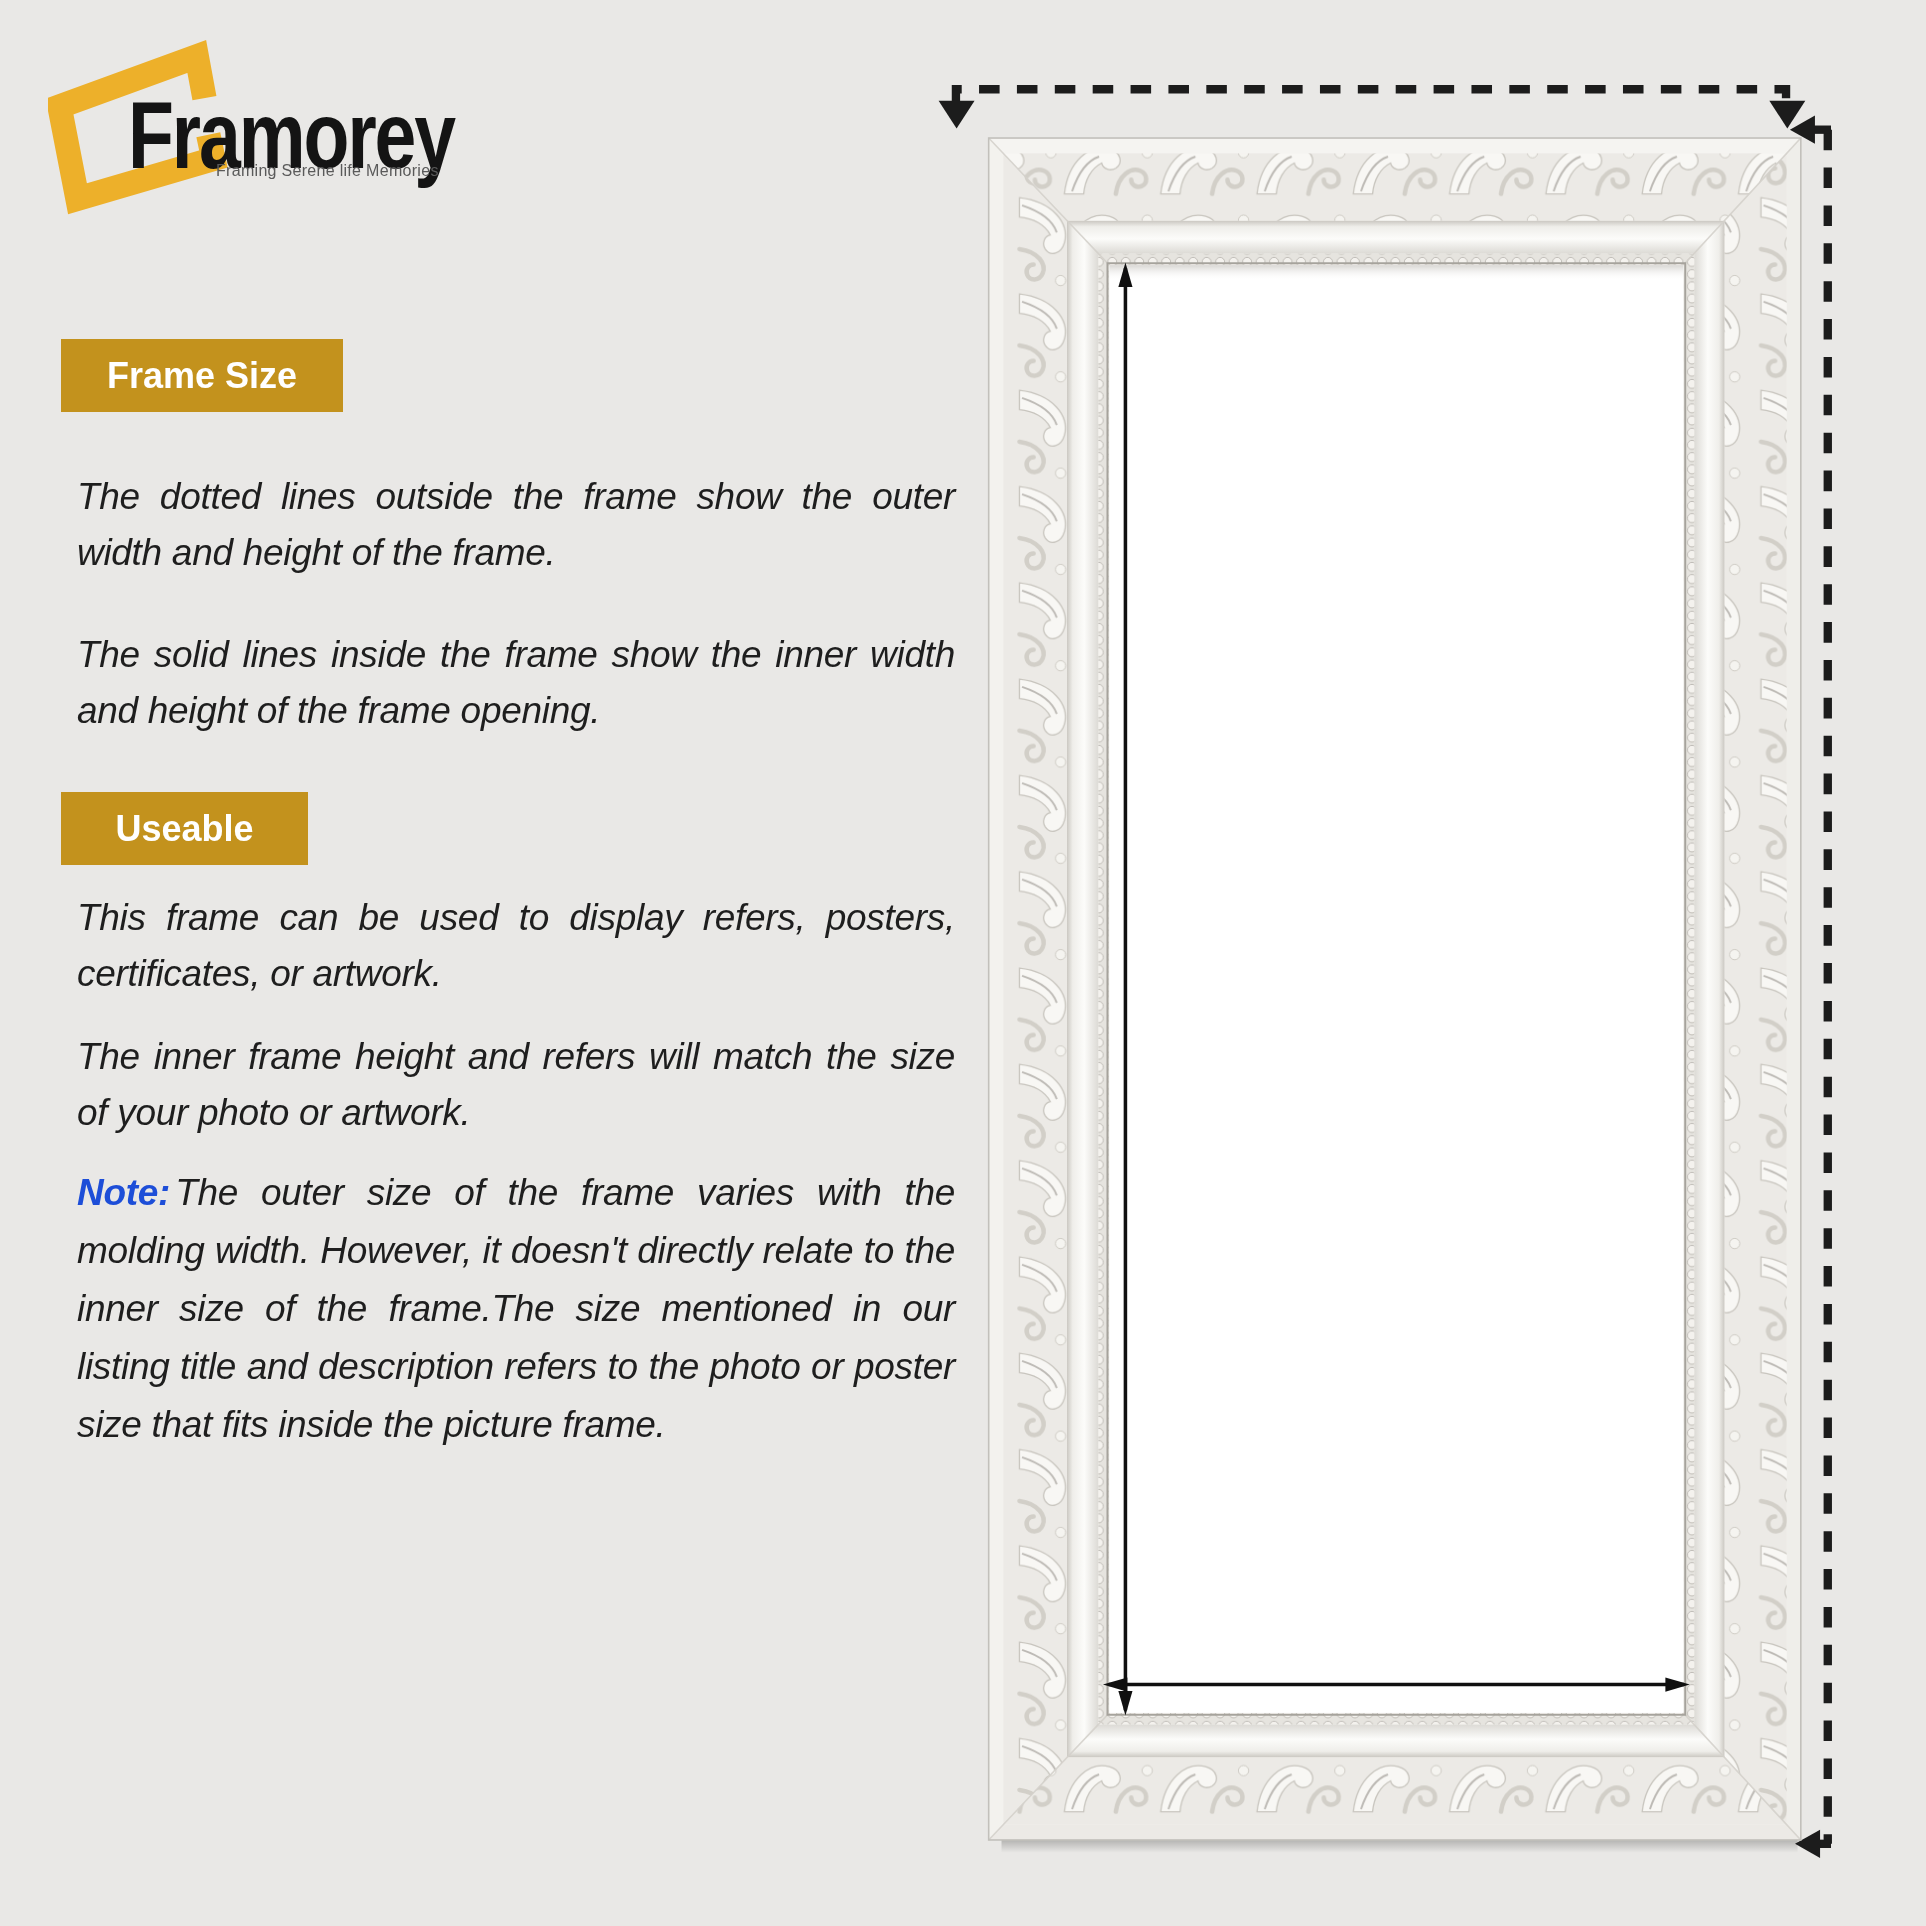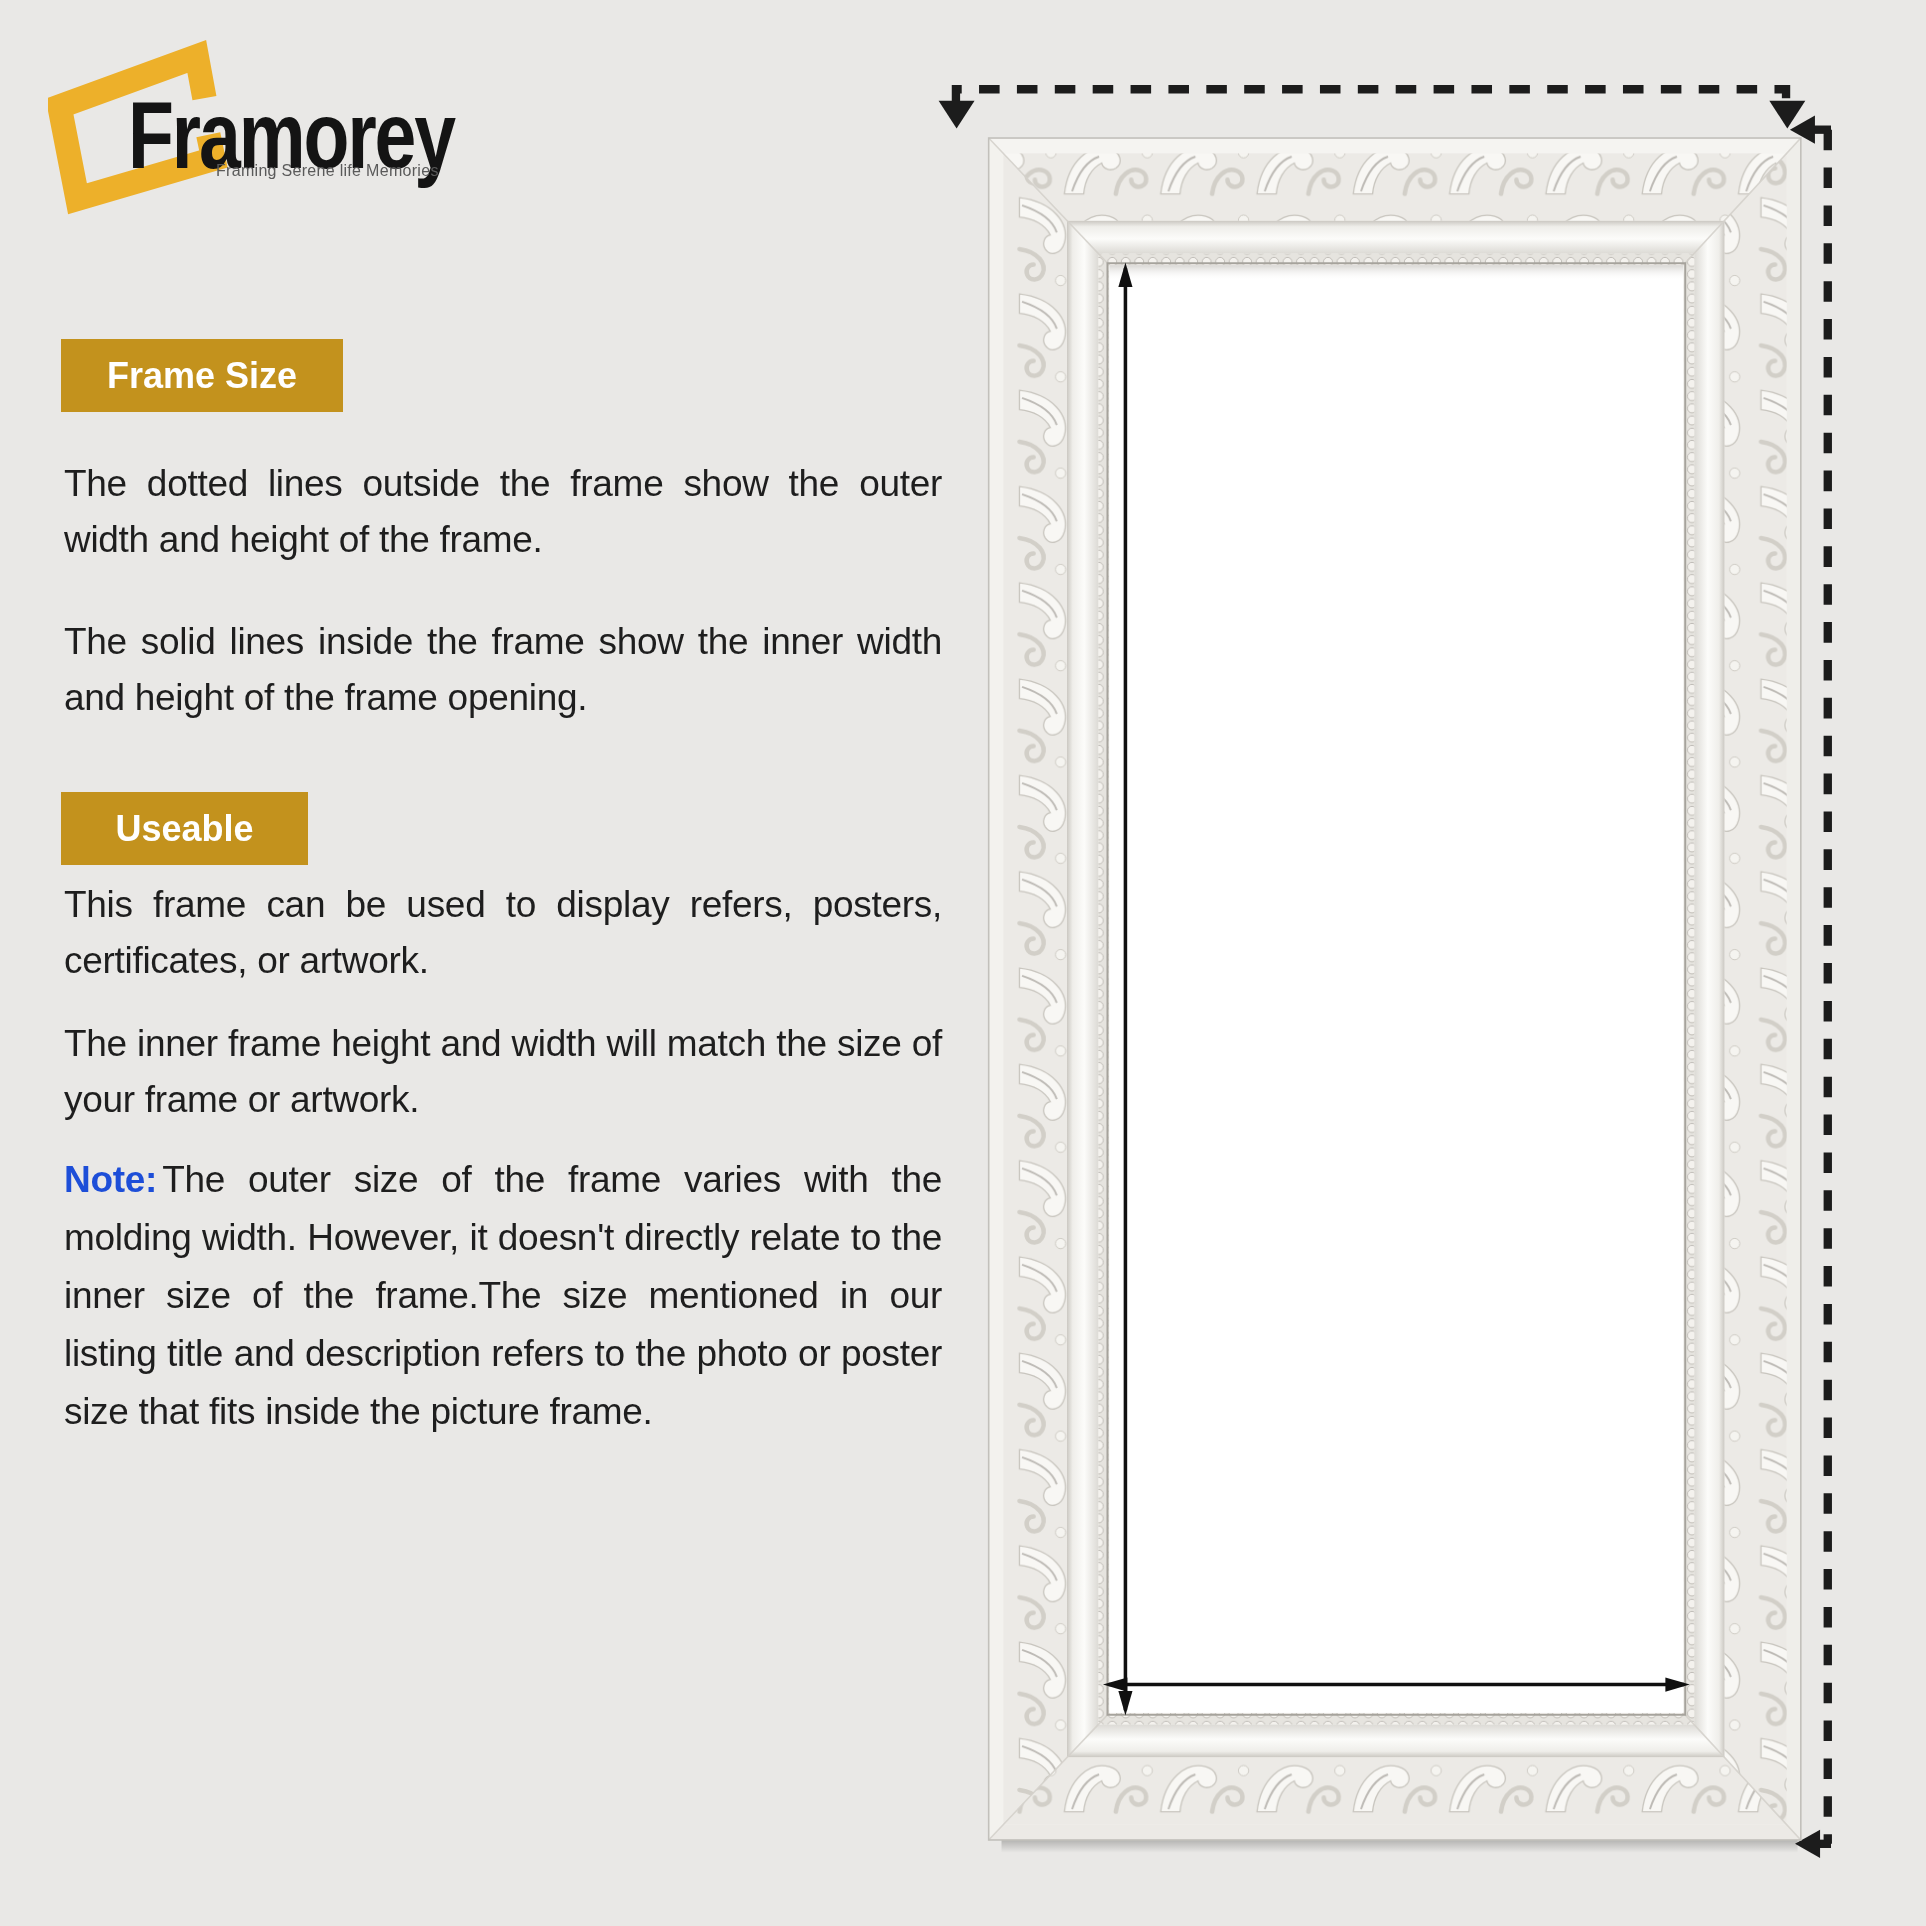--- a/index.html
+++ b/index.html
@@ -11,22 +11,22 @@
   .logo-bracket{position:absolute;left:48px;top:37px;width:218px;height:180px;}
   .brand{position:absolute;left:128px;top:82px;font-size:94px;font-weight:bold;color:#141414;
          letter-spacing:-2.6px;transform:scaleX(0.80);transform-origin:left top;white-space:nowrap;}
   .tagline{position:absolute;left:216px;top:162px;font-size:16px;color:#5a5a5a;letter-spacing:0.3px;white-space:nowrap;}
 
   
   .badge{position:absolute;left:61px;background:#c3921d;color:#fff;font-weight:bold;font-size:36px;
          text-align:center;height:73px;line-height:73px;letter-spacing:0px;}
   .badge-1{top:339px;width:282px;}
   .badge-2{top:760px;width:247px;margin-top:32px;}
-  .para{position:absolute;left:61px;width:878px;margin:3px;font-size:37px;line-height:56px;
-        color:#1e1e1e;text-align:justify;letter-spacing:-0.3px;}
+  .para{position:absolute;left:61px;width:878px;margin:16px;font-size:37px;line-height:56px;
+        color:#1e1e1e;text-align:justify;letter-spacing:-0.3px;font-style:italic;}
   .p1{top:453px;}
   .p2{top:611px;}
   .p3{top:874px;}
   .p4{top:1013px;}
   .note{top:1148px;line-height:58px;}
   .note-label{color:#1d4ed8;font-weight:bold;margin-right:5.1px;}
 
   
   .frame-figure{position:absolute;left:0;top:0;width:1926px;height:1926px;margin:0;}
   .frame-figure svg{position:absolute;left:0;top:0;}
@@ -44,21 +44,21 @@
     <div class="tagline">Framing Serene life Memories</div>
   </header>
 
   <section>
     <div class="badge badge-1">Frame Size</div>
     <p class="para p1">The dotted lines outside the frame show the outer width and height of the frame.</p>
     <p class="para p2">The solid lines inside the frame show the inner width and height of the frame opening.</p>
 
     <div class="badge badge-2">Useable</div>
     <p class="para p3">This frame can be used to display refers, posters, certificates, or artwork.</p>
-    <p class="para p4">The inner frame height and width will match the size of your frame or artwork.</p>
+    <p class="para p4">The inner frame height and refers will match the size of your photo or artwork.</p>
 
     <p class="para note"><span class="note-label">Note:</span><span>The outer size of the frame varies with the molding width. However, it doesn't directly relate to the inner size of the frame.The size mentioned in our listing title and description refers to the photo or poster size that fits inside the picture frame.</span></p>
   </section>
 
   <figure class="frame-figure">
     <svg viewBox="0 0 3000 3000" width="1926" height="1926">
       <defs>
 
         <g id="ornMotifG">
           <rect x="0" y="0" width="150" height="105" fill="#eceae6"></rect>

